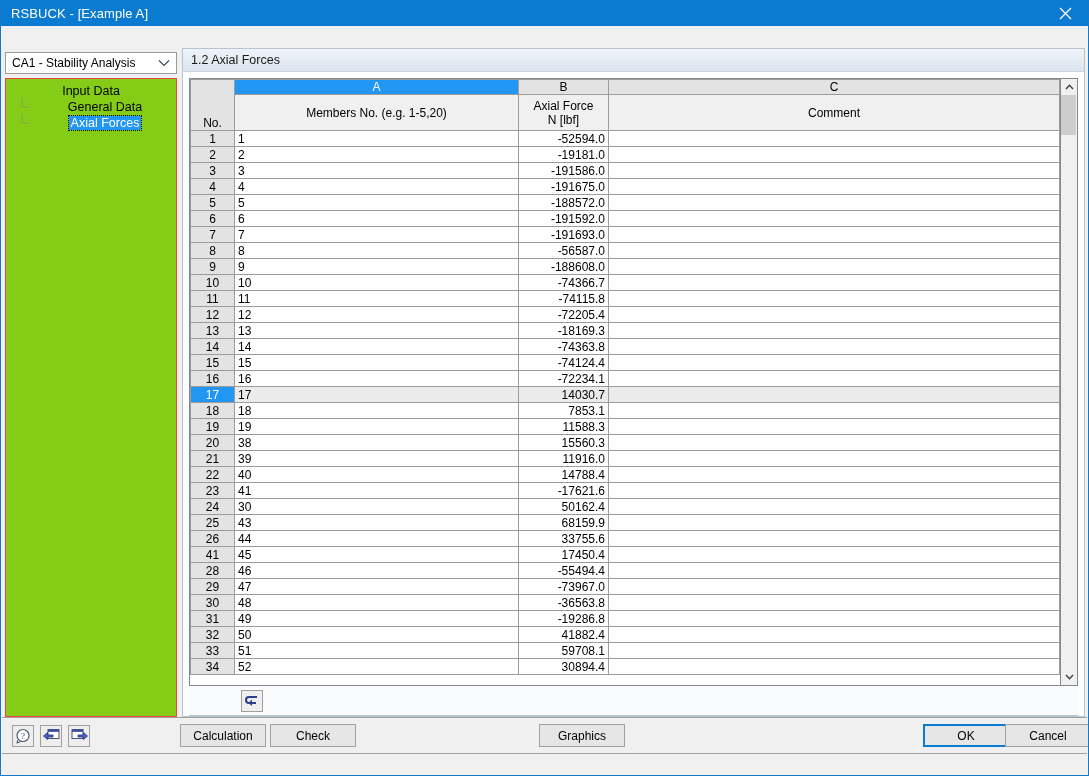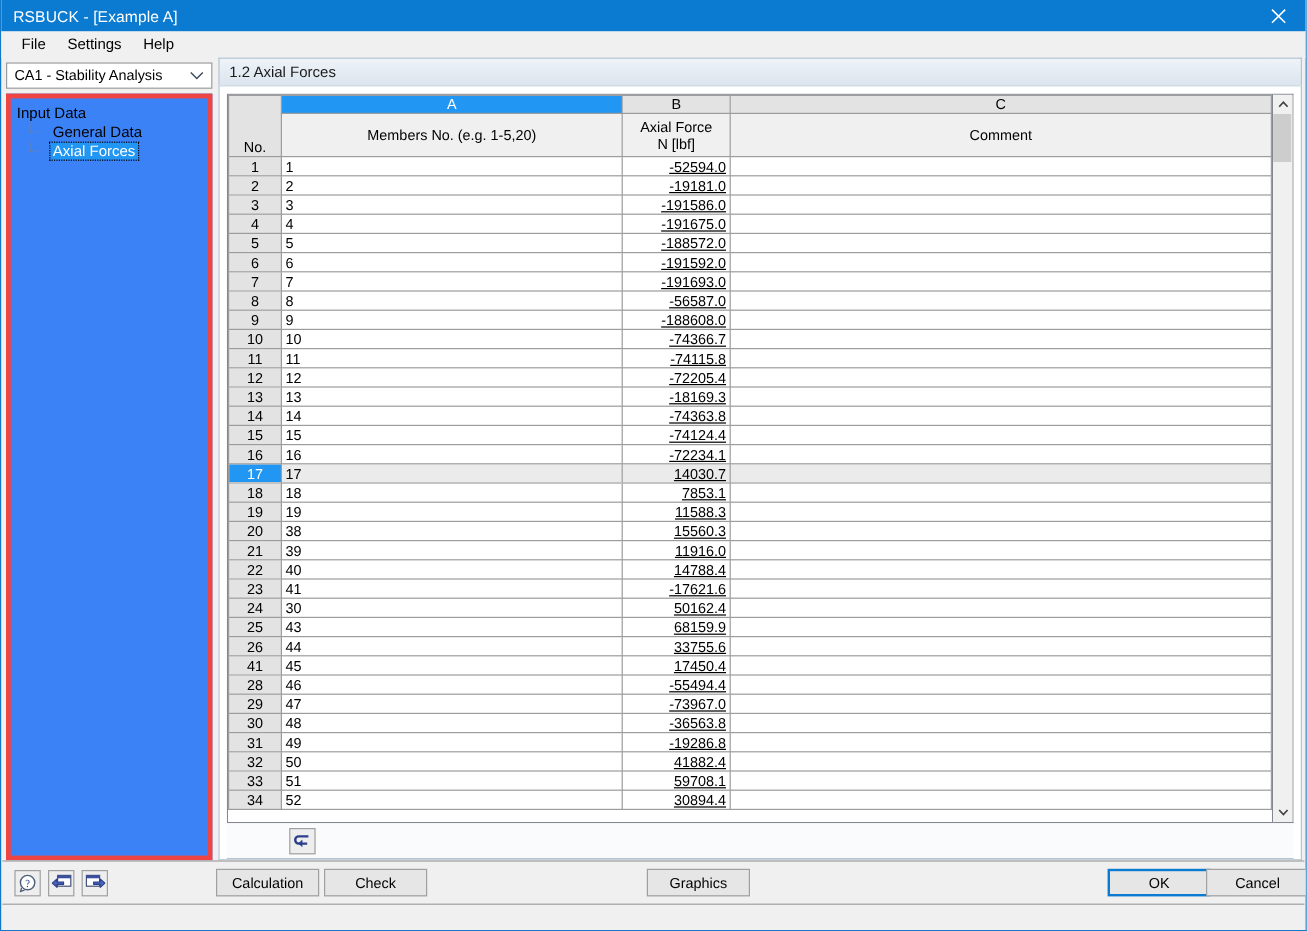--- a/index.html
+++ b/index.html
@@ -87,24 +87,25 @@
   }
   #nav-select .chev {
     position: absolute;
     right: 6px; top: 50%;
     transform: translateY(-50%);
     display: flex;
   }
   #tree {
     flex: 1;
     margin-top: 4px;
-    background: #3b82f6;
-    border: 4px solid #ef4444;
+    background: #84cc16;
+    border: 1px solid #ef4444;
     padding: 4px 3px;
     overflow: hidden;
+    text-align: center;
   }
   .tree-root {
     font-size: 12.5px;
     padding: 1px 2px;
     white-space: nowrap;
   }
   .tree-child {
     position: relative;
     padding: 1px 2px 1px 30px;
     font-size: 12.5px;
@@ -219,21 +220,21 @@
   td.rownum {
     background: #e3e3e3;
     text-align: center;
     color: #000;
   }
   tr.selected td.rownum {
     background: #2196f3;
     color: #ffffff;
   }
   td.cell-a { text-align: left; background: #ffffff; }
-  td.cell-b { text-align: right; background: #ffffff; padding-right: 4px; text-decoration: underline; }
+  td.cell-b { text-align: right; background: #ffffff; padding-right: 4px; }
   td.cell-c { background: #ffffff; }
   tr.selected td.cell-a,
   tr.selected td.cell-b,
   tr.selected td.cell-c { background: #ebebeb; }
   tr.selected td.cell-a { border-left: 1px dotted #000; border-top: 1px dotted #000; border-bottom: 1px dotted #000; }
   tr.selected td.cell-b { border-top: 1px dotted #000; border-bottom: 1px dotted #000; border-right: 1px dotted #000; }
 
   
   #vscroll {
     width: 17px;
@@ -333,25 +334,20 @@
 
   <div id="titlebar">
     <span class="title-text">RSBUCK - [Example A]</span>
     <div id="close-btn">
       <svg width="13" height="13" viewBox="0 0 13 13" aria-hidden="true">
         <path d="M1 1 L12 12 M12 1 L1 12" stroke="#ffffff" stroke-width="1.3" fill="none"></path>
       </svg>
     </div>
   </div>
 
-  <div id="menubar">
-    <div class="menu-item">File</div>
-    <div class="menu-item">Settings</div>
-    <div class="menu-item">Help</div>
-  </div>
 
   <div id="body">
 
     <div id="sidebar">
       <div id="nav-select">
         <span>CA1 - Stability Analysis</span>
         <span class="chev">
           <svg width="12" height="8" viewBox="0 0 12 8" aria-hidden="true">
             <path d="M1 1.5 L6 6.5 L11 1.5" stroke="#3a4a5a" stroke-width="1.2" fill="none"></path>
           </svg>

